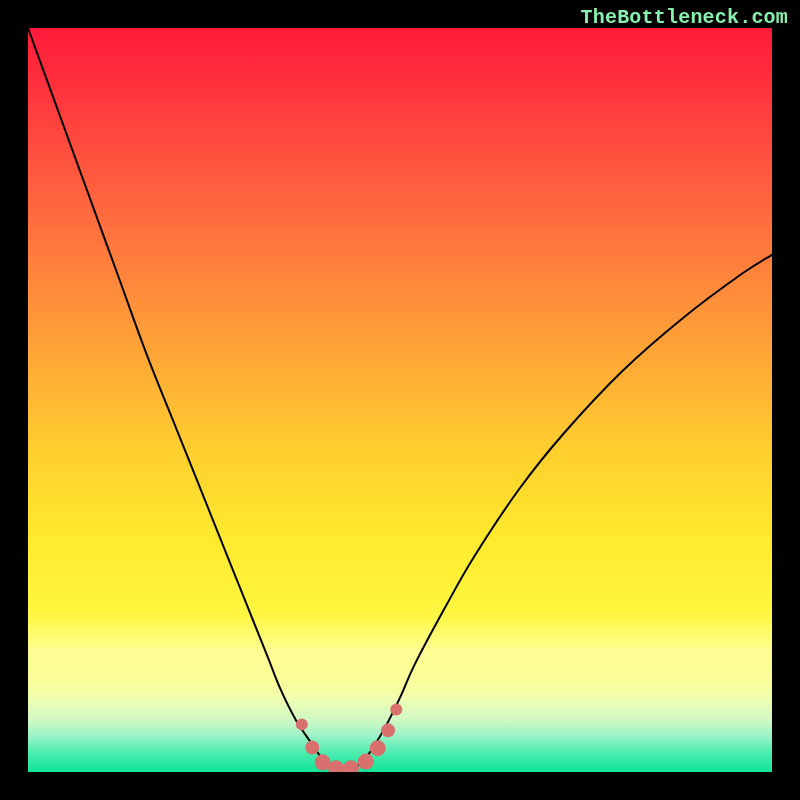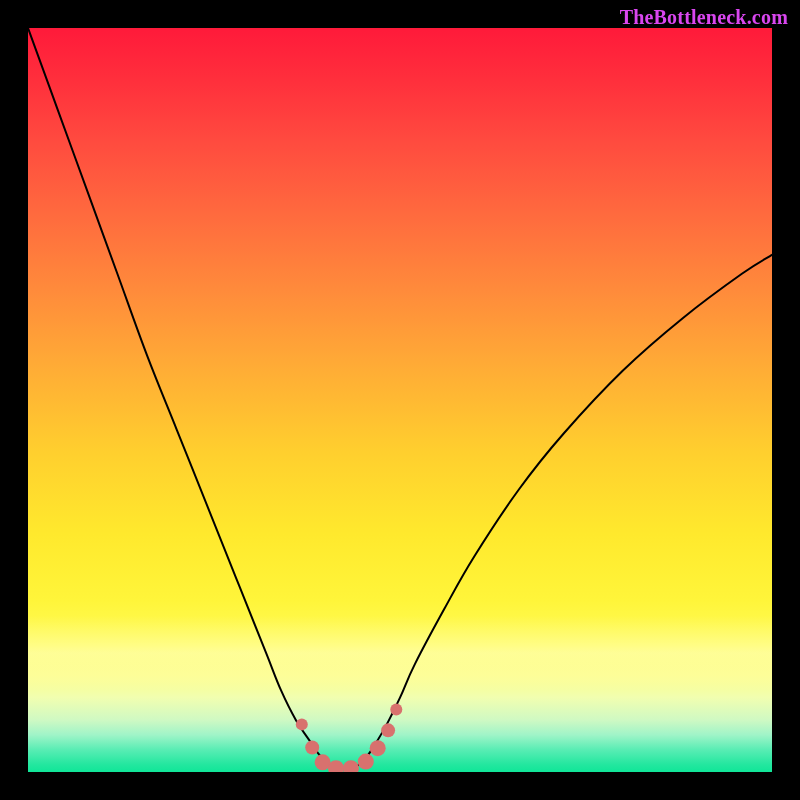--- a/index.html
+++ b/index.html
@@ -54,24 +54,24 @@
   svg.curve {
     position: absolute;
     inset: 0;
     width: 100%;
     height: 100%;
   }
   .watermark {
     position: absolute;
     top: 6px;
     right: 12px;
-    font-family: Liberation Serif, serif;
+    font-family: Liberation Mono, monospace;
     font-size: 20px;
     font-weight: 600;
-    color: #d946ef;
+    color: #86efac;
     letter-spacing: 0.2px;
     user-select: none;
   }
 </style>
 </head>
 <body>
 
 <div class="frame">
   <div class="watermark">TheBottleneck.com</div>
   <div class="plot-area">

